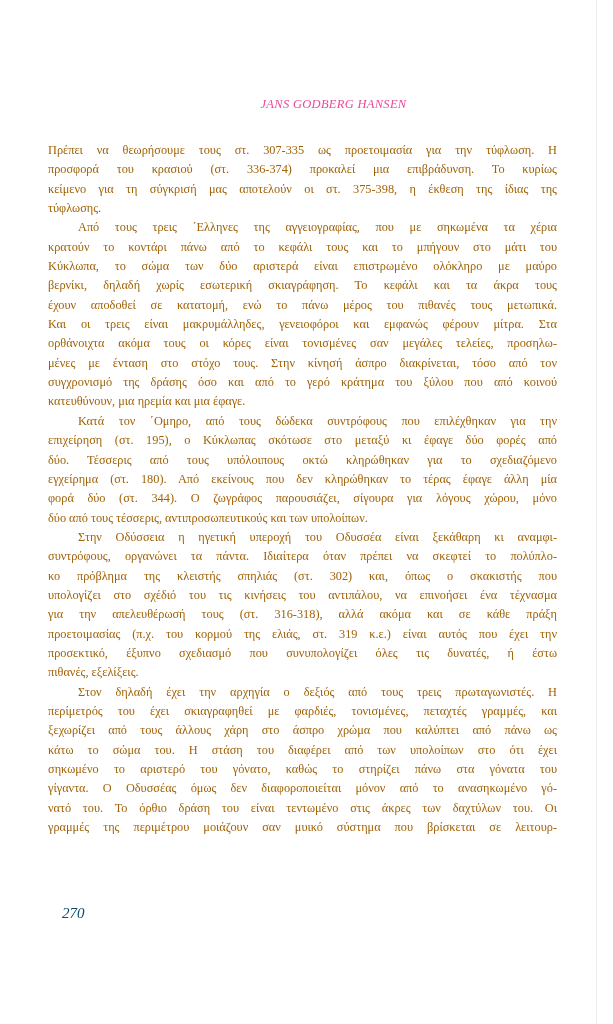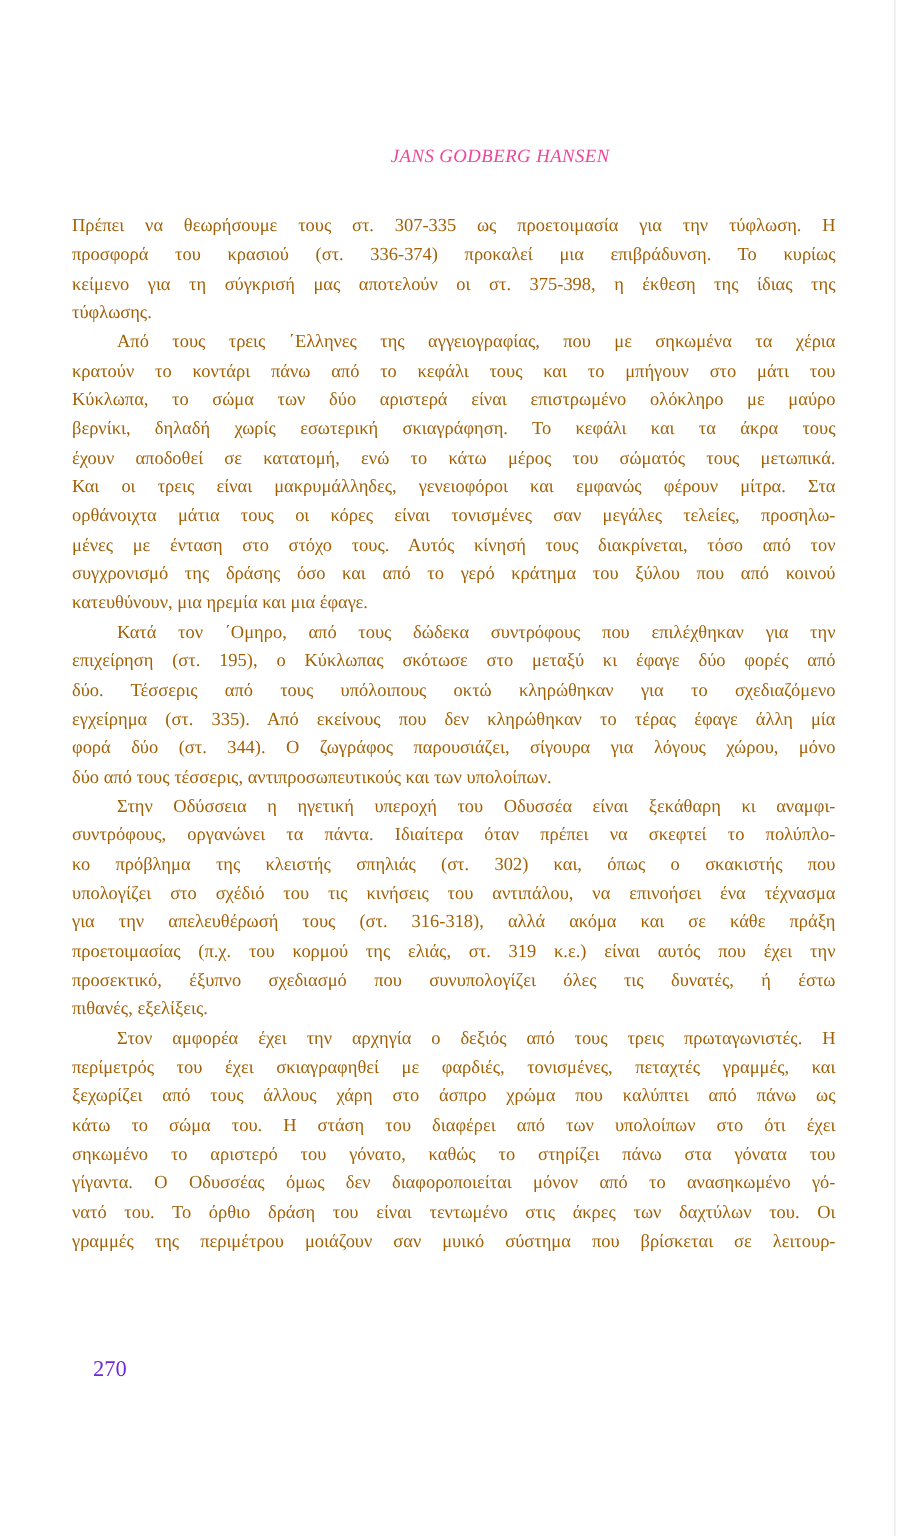--- a/index.html
+++ b/index.html
@@ -14,21 +14,21 @@
   }
   .body-text {
     position: absolute; left: 48px; top: 141px; width: 509px;
     font-family: Liberation Serif, serif; font-size: 12.3px; line-height: 19.35px; color: #a16207;
   }
   .line { display: block; white-space: nowrap; text-align: justify; text-align-last: justify; height: 19.35px; overflow: visible; }
   .line.last { text-align-last: left; }
   .line.indent { padding-left: 30px; }
   .page-number {
     position: absolute; left: 62px; top: 905px;
-    font-family: "Liberation Serif", serif; font-size: 15px; color: #6d28d9;
+    font-family: "Liberation Serif", serif; font-style: italic; font-size: 15px; color: #0c4a6e;
   }
 </style>
 </head>
 <body>
 
 <div class="edge-line"></div>
 
 <div class="running-head">JANS GODBERG HANSEN</div>
 
 <div class="body-text">
@@ -38,50 +38,50 @@
     <span class="line">προσφορά του κρασιού (στ. 336-374) προκαλεί μια επιβράδυνση. Το κυρίως</span>
     <span class="line">κείμενο για τη σύγκρισή μας αποτελούν οι στ. 375-398, η έκθεση της ίδιας της</span>
     <span class="line last">τύφλωσης.</span>
   </div>
 
   <div>
     <span class="line indent">Από τους τρεις ΄Ελληνες της αγγειογραφίας, που με σηκωμένα τα χέρια</span>
     <span class="line">κρατούν το κοντάρι πάνω από το κεφάλι τους και το μπήγουν στο μάτι του</span>
     <span class="line">Κύκλωπα, το σώμα των δύο αριστερά είναι επιστρωμένο ολόκληρο με μαύρο</span>
     <span class="line">βερνίκι, δηλαδή χωρίς εσωτερική σκιαγράφηση. Το κεφάλι και τα άκρα τους</span>
-    <span class="line">έχουν αποδοθεί σε κατατομή, ενώ το κάτω μέρος του σώματός τους μετωπικά.</span>
+    <span class="line">έχουν αποδοθεί σε κατατομή, ενώ το πάνω μέρος του πιθανές τους μετωπικά.</span>
     <span class="line">Και οι τρεις είναι μακρυμάλληδες, γενειοφόροι και εμφανώς φέρουν μίτρα. Στα</span>
-    <span class="line">ορθάνοιχτα μάτια τους οι κόρες είναι τονισμένες σαν μεγάλες τελείες, προσηλω-</span>
-    <span class="line">μένες με ένταση στο στόχο τους. Αυτός κίνησή τους διακρίνεται, τόσο από τον</span>
+    <span class="line">ορθάνοιχτα ακόμα τους οι κόρες είναι τονισμένες σαν μεγάλες τελείες, προσηλω-</span>
+    <span class="line">μένες με ένταση στο στόχο τους. Στην κίνησή άσπρο διακρίνεται, τόσο από τον</span>
     <span class="line">συγχρονισμό της δράσης όσο και από το γερό κράτημα του ξύλου που από κοινού</span>
     <span class="line last">κατευθύνουν, μια ηρεμία και μια έφαγε.</span>
   </div>
 
   <div>
     <span class="line indent">Κατά τον ΄Ομηρο, από τους δώδεκα συντρόφους που επιλέχθηκαν για την</span>
     <span class="line">επιχείρηση (στ. 195), ο Κύκλωπας σκότωσε στο μεταξύ κι έφαγε δύο φορές από</span>
     <span class="line">δύο. Τέσσερις από τους υπόλοιπους οκτώ κληρώθηκαν για το σχεδιαζόμενο</span>
-    <span class="line">εγχείρημα (στ. 335). Από εκείνους που δεν κληρώθηκαν το τέρας έφαγε άλλη μία</span>
+    <span class="line">εγχείρημα (στ. 180). Από εκείνους που δεν κληρώθηκαν το τέρας έφαγε άλλη μία</span>
     <span class="line">φορά δύο (στ. 344). Ο ζωγράφος παρουσιάζει, σίγουρα για λόγους χώρου, μόνο</span>
     <span class="line last">δύο από τους τέσσερις, αντιπροσωπευτικούς και των υπολοίπων.</span>
   </div>
 
   <div>
     <span class="line indent">Στην Οδύσσεια η ηγετική υπεροχή του Οδυσσέα είναι ξεκάθαρη κι αναμφι-</span>
     <span class="line">συντρόφους, οργανώνει τα πάντα. Ιδιαίτερα όταν πρέπει να σκεφτεί το πολύπλο-</span>
     <span class="line">κο πρόβλημα της κλειστής σπηλιάς (στ. 302) και, όπως ο σκακιστής που</span>
     <span class="line">υπολογίζει στο σχέδιό του τις κινήσεις του αντιπάλου, να επινοήσει ένα τέχνασμα</span>
     <span class="line">για την απελευθέρωσή τους (στ. 316-318), αλλά ακόμα και σε κάθε πράξη</span>
     <span class="line">προετοιμασίας (π.χ. του κορμού της ελιάς, στ. 319 κ.ε.) είναι αυτός που έχει την</span>
     <span class="line">προσεκτικό, έξυπνο σχεδιασμό που συνυπολογίζει όλες τις δυνατές, ή έστω</span>
     <span class="line last">πιθανές, εξελίξεις.</span>
   </div>
 
   <div>
-    <span class="line indent">Στον αμφορέα έχει την αρχηγία ο δεξιός από τους τρεις πρωταγωνιστές. Η</span>
+    <span class="line indent">Στον δηλαδή έχει την αρχηγία ο δεξιός από τους τρεις πρωταγωνιστές. Η</span>
     <span class="line">περίμετρός του έχει σκιαγραφηθεί με φαρδιές, τονισμένες, πεταχτές γραμμές, και</span>
     <span class="line">ξεχωρίζει από τους άλλους χάρη στο άσπρο χρώμα που καλύπτει από πάνω ως</span>
     <span class="line">κάτω το σώμα του. Η στάση του διαφέρει από των υπολοίπων στο ότι έχει</span>
     <span class="line">σηκωμένο το αριστερό του γόνατο, καθώς το στηρίζει πάνω στα γόνατα του</span>
     <span class="line">γίγαντα. Ο Οδυσσέας όμως δεν διαφοροποιείται μόνον από το ανασηκωμένο γό-</span>
     <span class="line">νατό του. Το όρθιο δράση του είναι τεντωμένο στις άκρες των δαχτύλων του. Οι</span>
     <span class="line">γραμμές της περιμέτρου μοιάζουν σαν μυικό σύστημα που βρίσκεται σε λειτουρ-</span>
   </div>
 </div>
 

